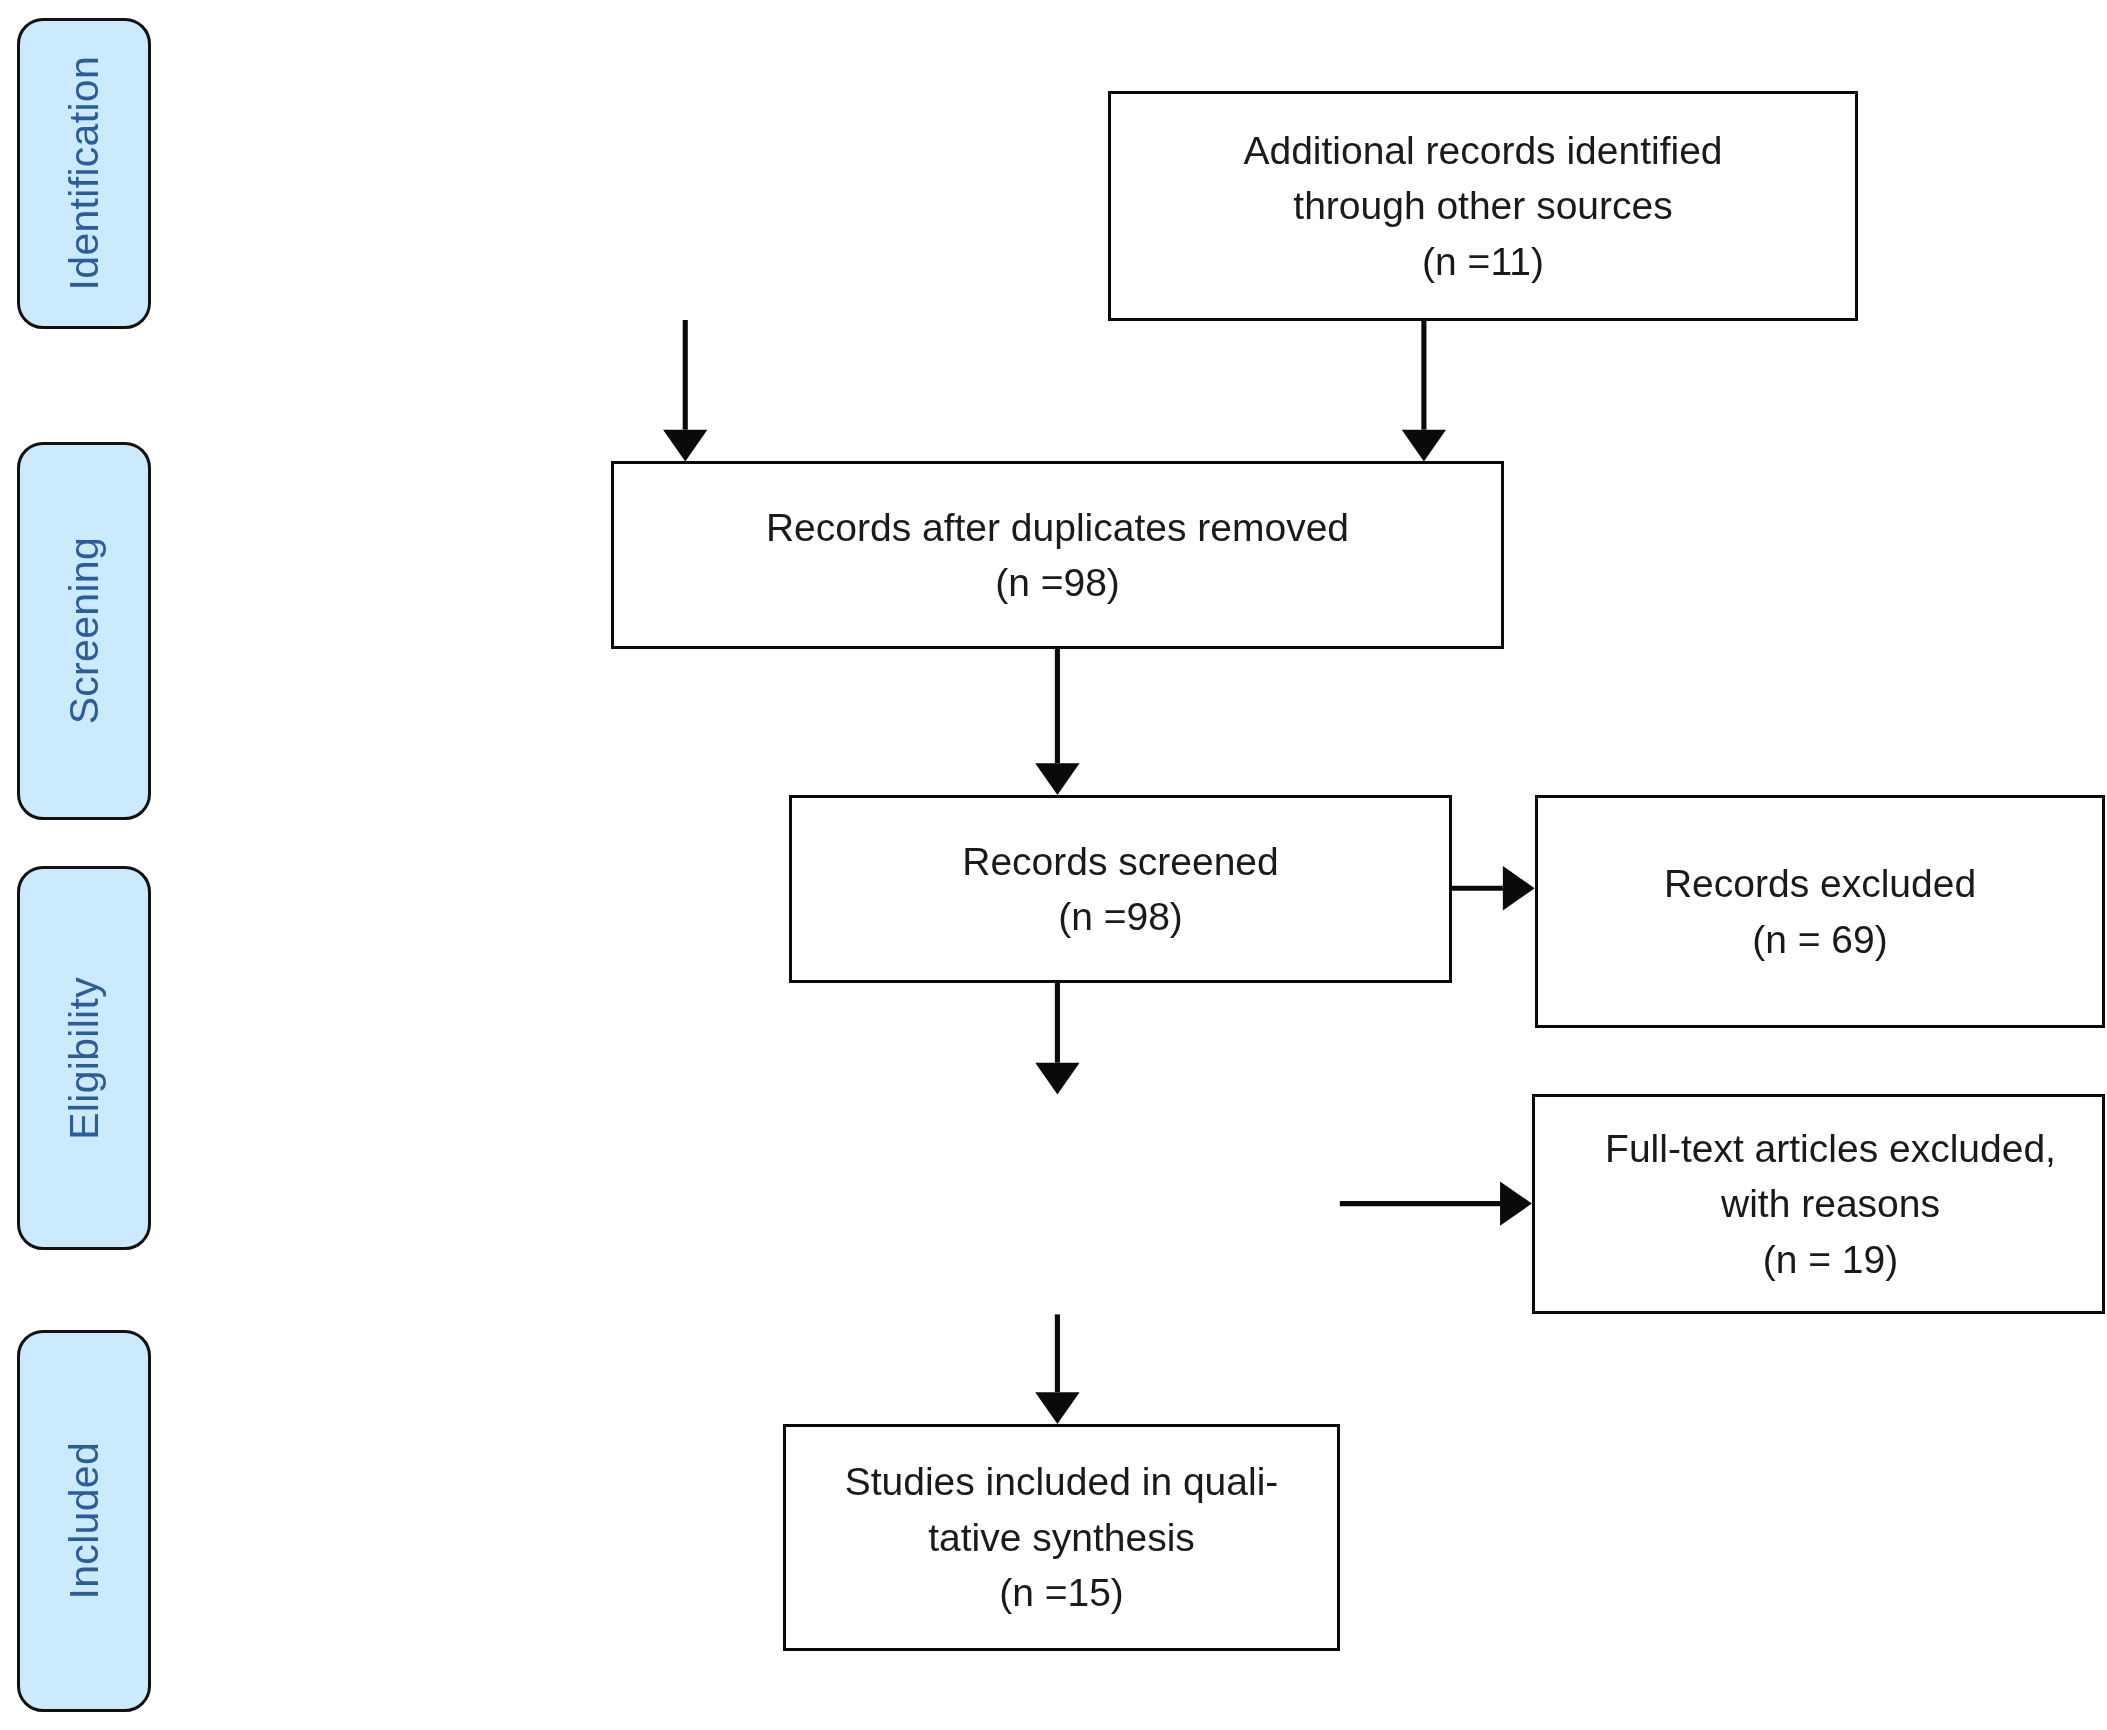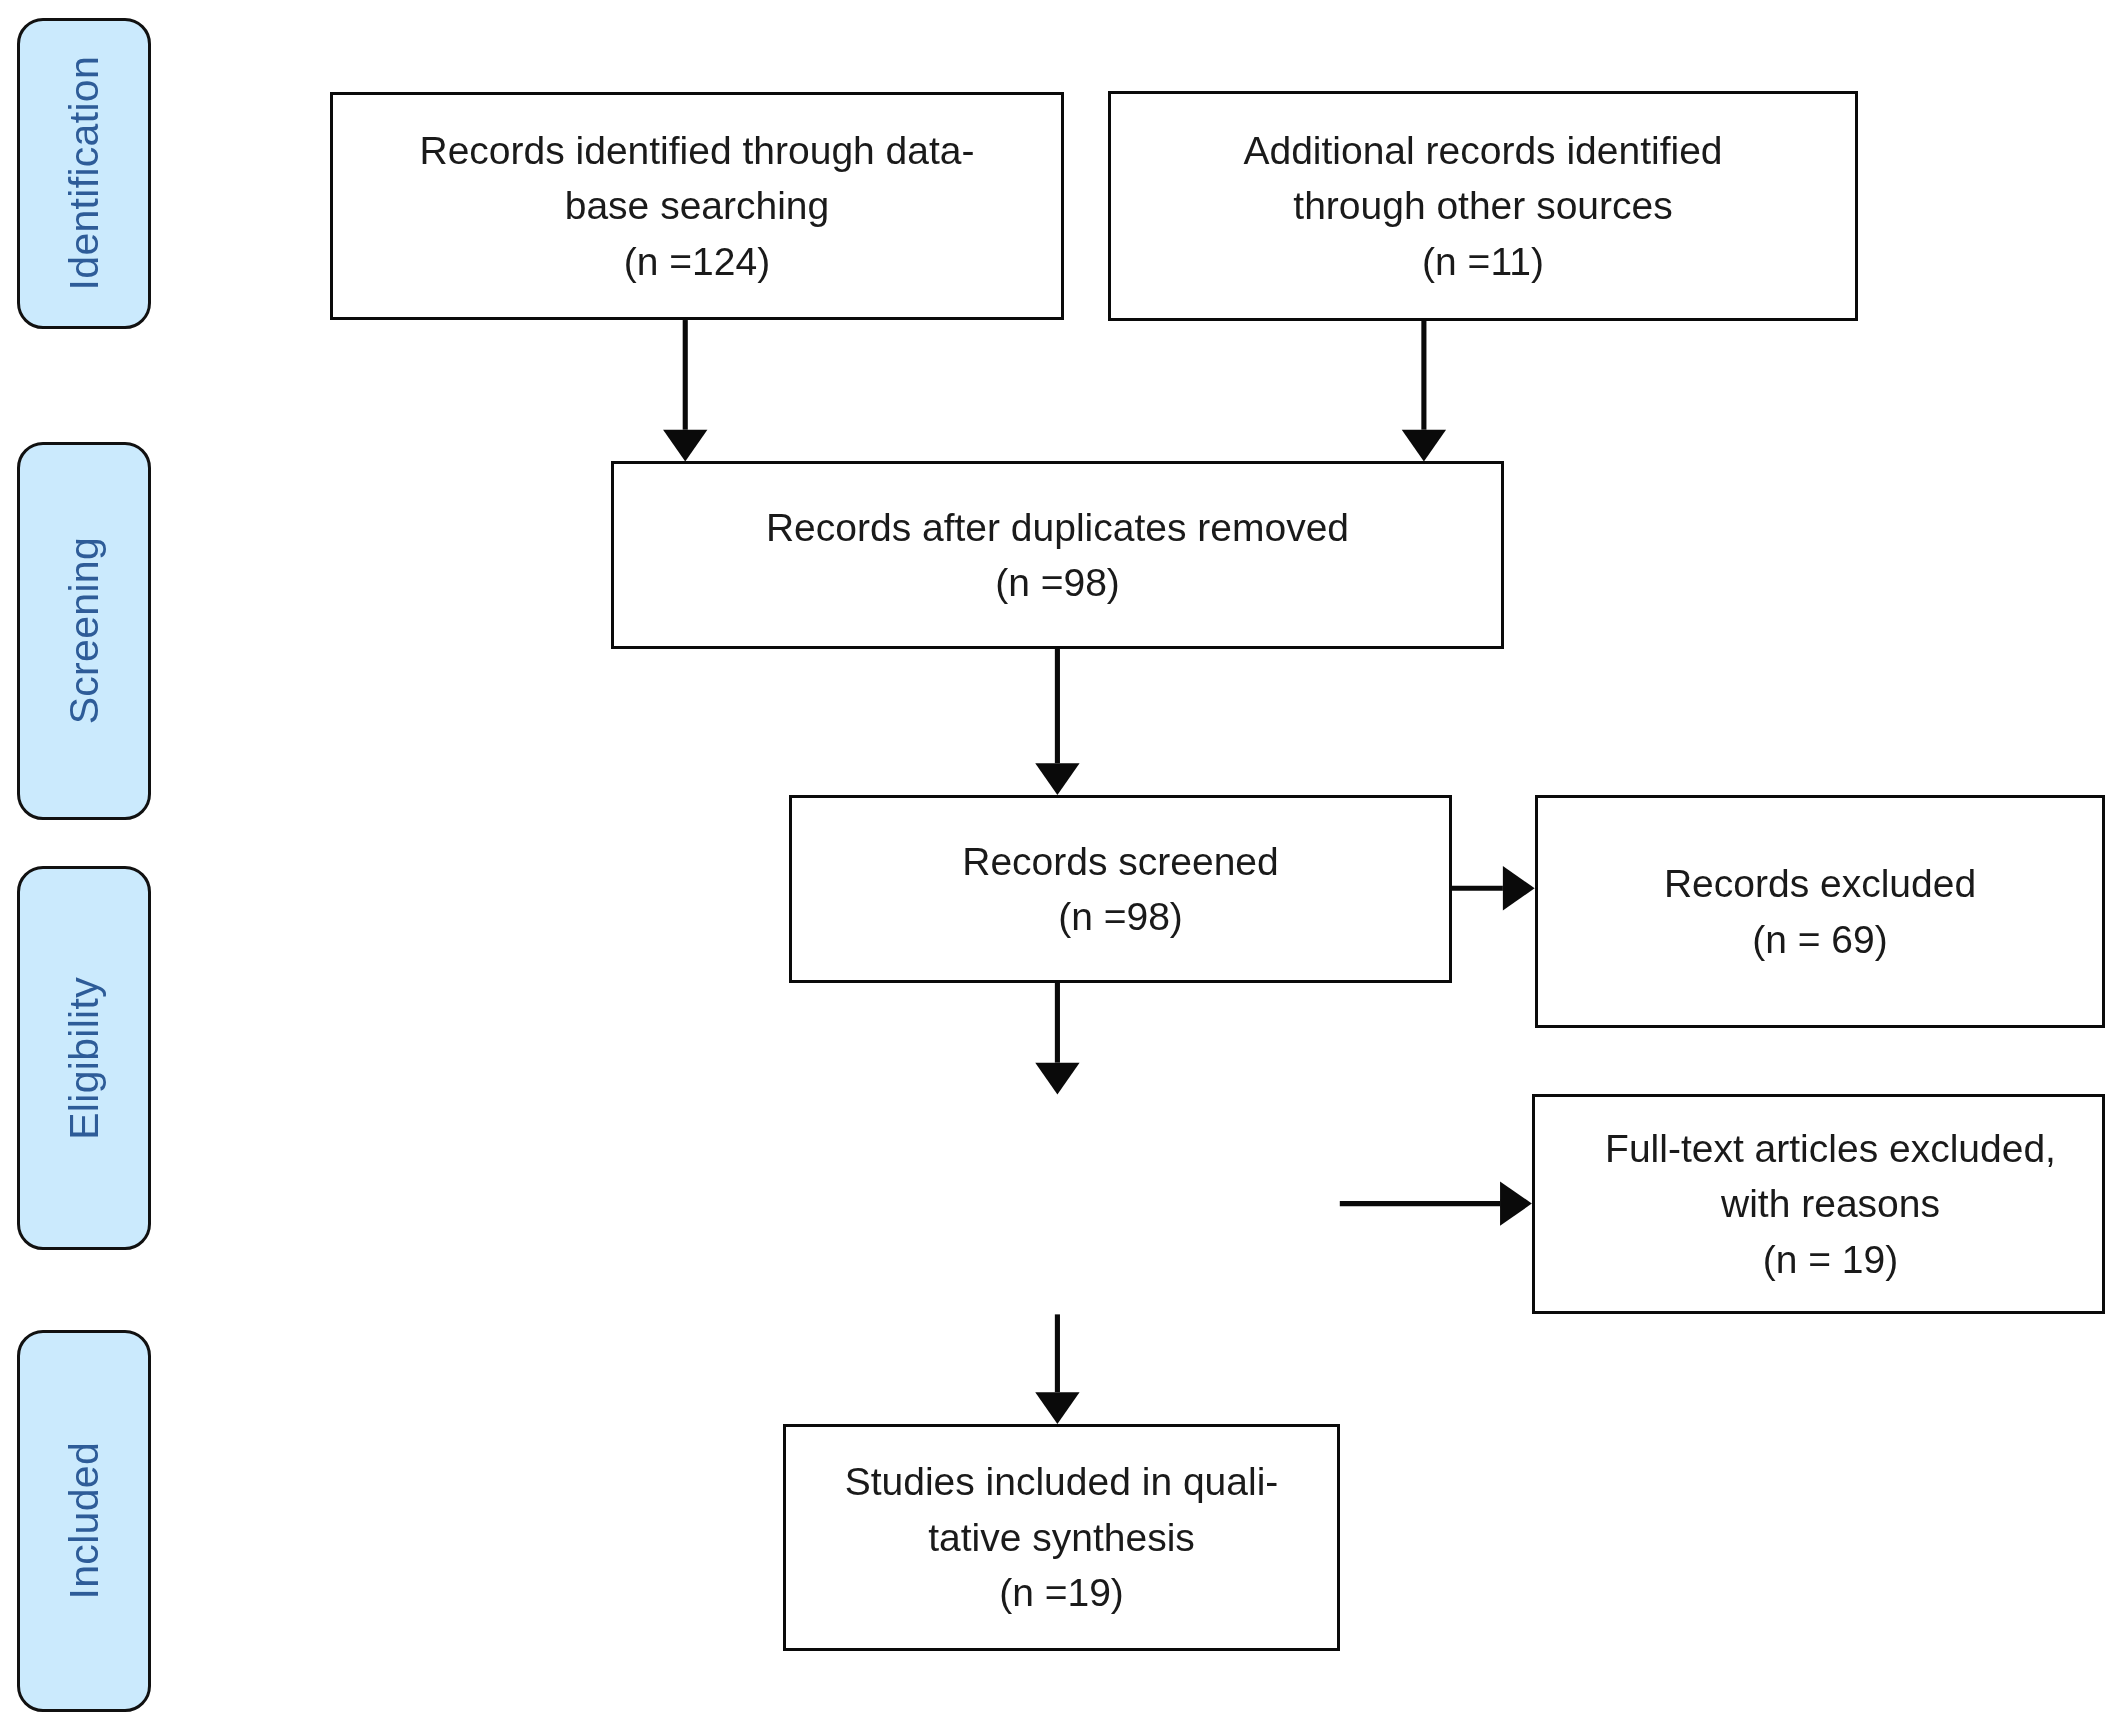--- a/index.html
+++ b/index.html
@@ -125,25 +125,20 @@
   </div>
 
   <div class="stage-pill" style="left:17px; top:866px; width:134px; height:384px;">
     <span class="stage-pill-label">Eligibility</span>
   </div>
 
   <div class="stage-pill" style="left:17px; top:1330px; width:134px; height:382px;">
     <span class="stage-pill-label">Included</span>
   </div>
 
-  <div class="flow-box" style="left:330px; top:92px; width:734px; height:228px;">
-    <span class="flow-box-text">Records identified through data-
-base searching
-(n =124)</span>
-  </div>
 
   <div class="flow-box" style="left:1108px; top:91px; width:750px; height:230px;">
     <span class="flow-box-text">Additional records identified
 through other sources
 (n =11)</span>
   </div>
 
   <div class="flow-box" style="left:611px; top:461px; width:893px; height:188px;">
     <span class="flow-box-text">Records after duplicates removed
 (n =98)</span>
@@ -162,17 +157,17 @@
 
   <div class="flow-box" style="left:1532px; top:1094px; width:573px; height:220px;padding-left:24px;">
     <span class="flow-box-text">Full-text articles excluded,
 with reasons
 (n = 19)</span>
   </div>
 
   <div class="flow-box" style="left:783px; top:1424px; width:557px; height:227px;">
     <span class="flow-box-text">Studies included in quali-
 tative synthesis
-(n =19)</span>
+(n =15)</span>
   </div>
 
 </div>
 
 
 </body></html>

